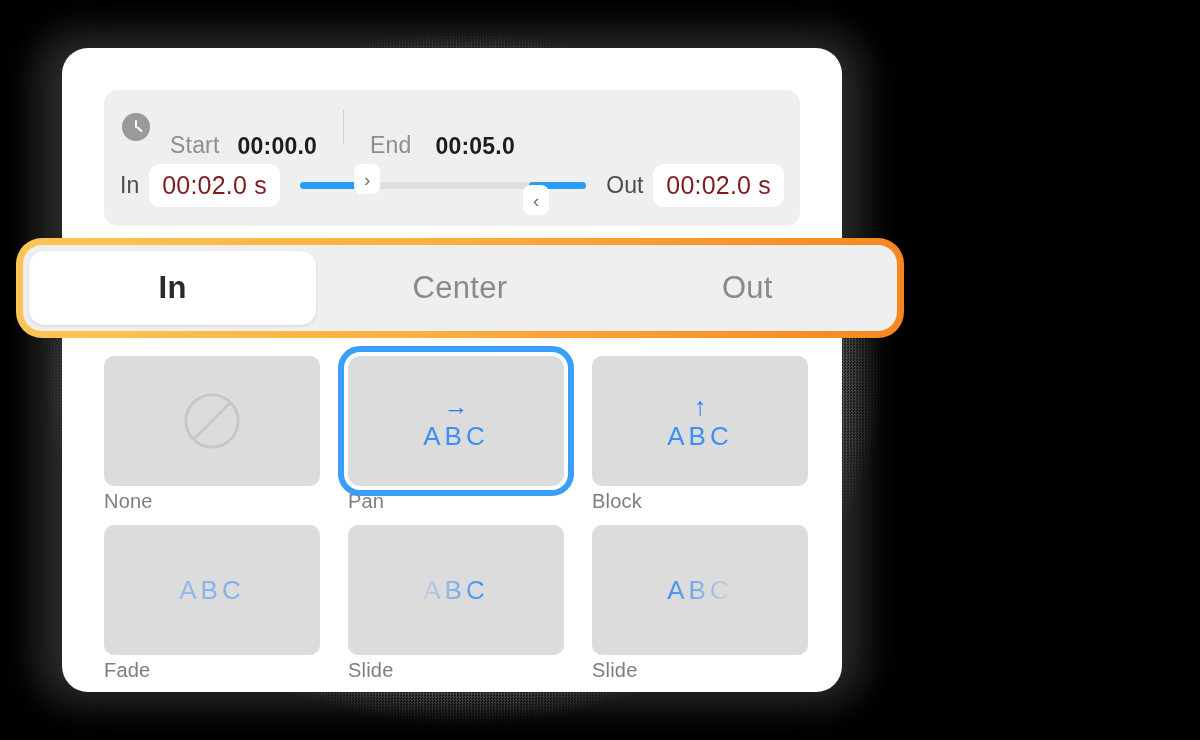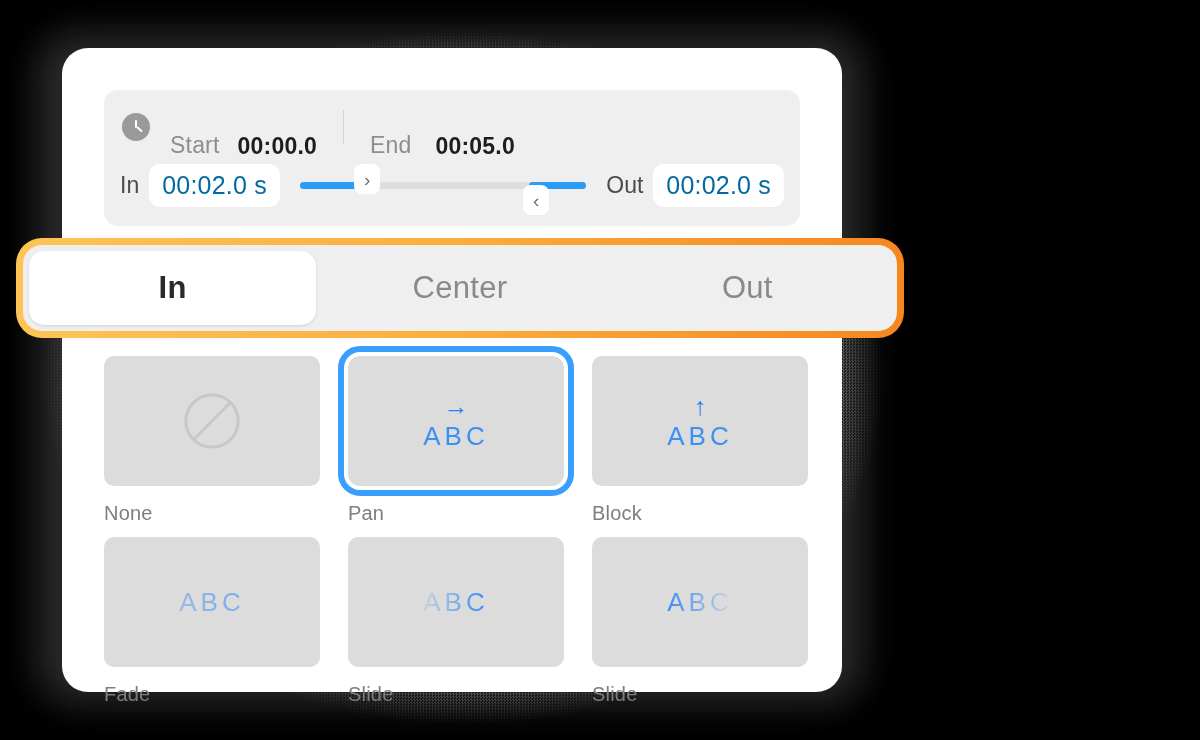--- a/index.html
+++ b/index.html
@@ -140,21 +140,21 @@
   }
   .io-label {
     color: #4b4b4b;
     font-size: 23px;
     margin-right: 10px;
   }
   .io-field {
     background: #ffffff;
     border-radius: 11px;
     padding: 7px 13px;
-    color: #0369a1;
+    color: #7f1d1d;
     font-size: 25px;
     letter-spacing: .2px;
     white-space: nowrap;
   }
 
   .slider {
     position: relative;
     flex: 1 1 auto;
     height: 46px;
     margin: 0 20px;
@@ -263,21 +263,21 @@
     align-items: center;
     justify-content: center;
     box-sizing: border-box;
   }
   .cell.selected .tile {
     outline: 6px solid #3a9efc;
     outline-offset: 4px;
     border-radius: 12px;
   }
   .tile-caption {
-    margin-top: 16px;
+    margin-top: 4px;
     font-size: 20px;
     color: #7e7e7e;
     letter-spacing: .2px;
   }
 
   
   .abc {
     font-size: 26px;
     color: #3b8ff5;
     letter-spacing: 4px;

